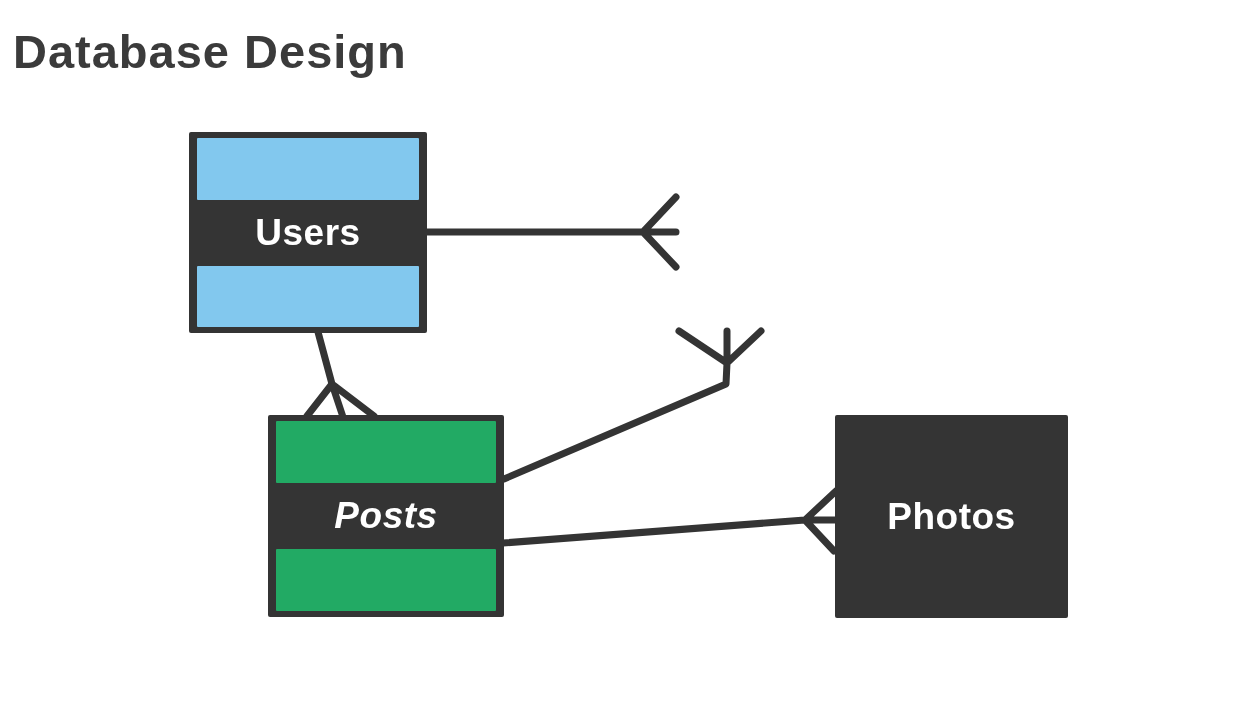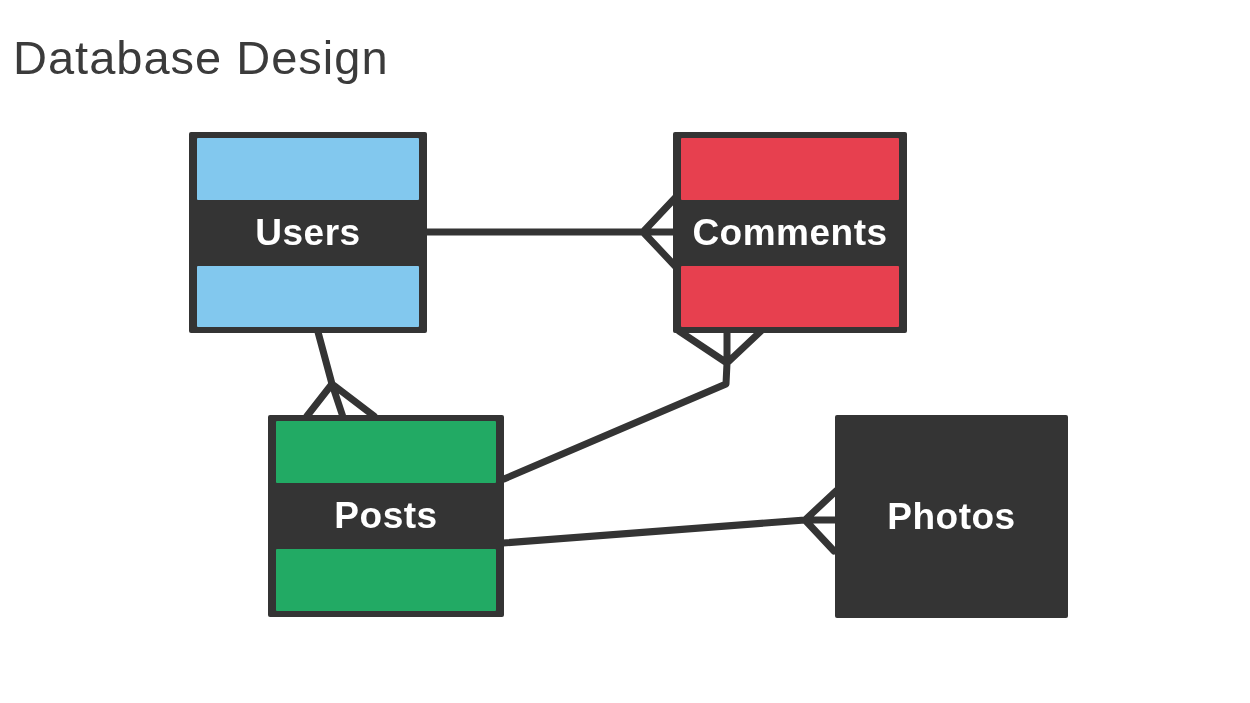--- a/index.html
+++ b/index.html
@@ -15,23 +15,23 @@
     position: relative;
     width: 1250px;
     height: 703px;
     background: var(--bg);
     overflow: hidden;
     font-family: "Liberation Sans", sans-serif;
   }
   #title {
     position: absolute;
     left: 13px;
-    top: 30px;
+    top: 24px;
     font-size: 47px;
-    font-weight: normal;
+    font-weight: bold;
     letter-spacing: 1px;
     color: var(--title-text);
     white-space: nowrap;
   }
   #connectors {
     position: absolute;
     left: 0; top: 0;
     width: 1250px;
     height: 703px;
     z-index: 1;
@@ -62,21 +62,21 @@
   }
   .entity .label {
     color: var(--label-text);
     font-size: 37px;
     font-weight: bold;
     letter-spacing: 0.5px;
     white-space: nowrap;
   }
   #entity-users    { left: 189px; top: 132px; width: 238px; height: 201px; }
   #entity-comments { left: 673px; top: 132px; width: 234px; height: 201px; }
-  #entity-posts    { left: 268px; top: 415px; width: 236px; height: 202px; }
+  #entity-posts    { left: 268px; top: 415px; width: 236px; height: 202px; font-style: italic; }
   #entity-photos   { left: 835px; top: 415px; width: 233px; height: 203px; align-items: center; }
 </style>
 </head>
 <body>
 
 <div id="stage">
 
   <div id="title">Database Design</div>
 
   <svg id="connectors" viewBox="0 0 1250 703" xmlns="http://www.w3.org/2000/svg">
@@ -91,27 +91,20 @@
   </svg>
 
   <div class="entity" id="entity-users">
     <div class="band top" style="background: rgb(130, 200, 238);"></div>
     <div class="label-band">
       <span class="label">Users</span>
     </div>
     <div class="band bottom" style="background: rgb(130, 200, 238);"></div>
   </div>
 
-  <div class="entity" id="entity-comments">
-    <div class="band top" style="background: rgb(231, 64, 79);"></div>
-    <div class="label-band">
-      <span class="label">Comments</span>
-    </div>
-    <div class="band bottom" style="background: rgb(231, 64, 79);"></div>
-  </div>
 
   <div class="entity" id="entity-posts">
     <div class="band top" style="background: rgb(34, 170, 100);"></div>
     <div class="label-band">
       <span class="label">Posts</span>
     </div>
     <div class="band bottom" style="background: rgb(34, 170, 100);"></div>
   </div>
 
   <div class="entity" id="entity-photos">

